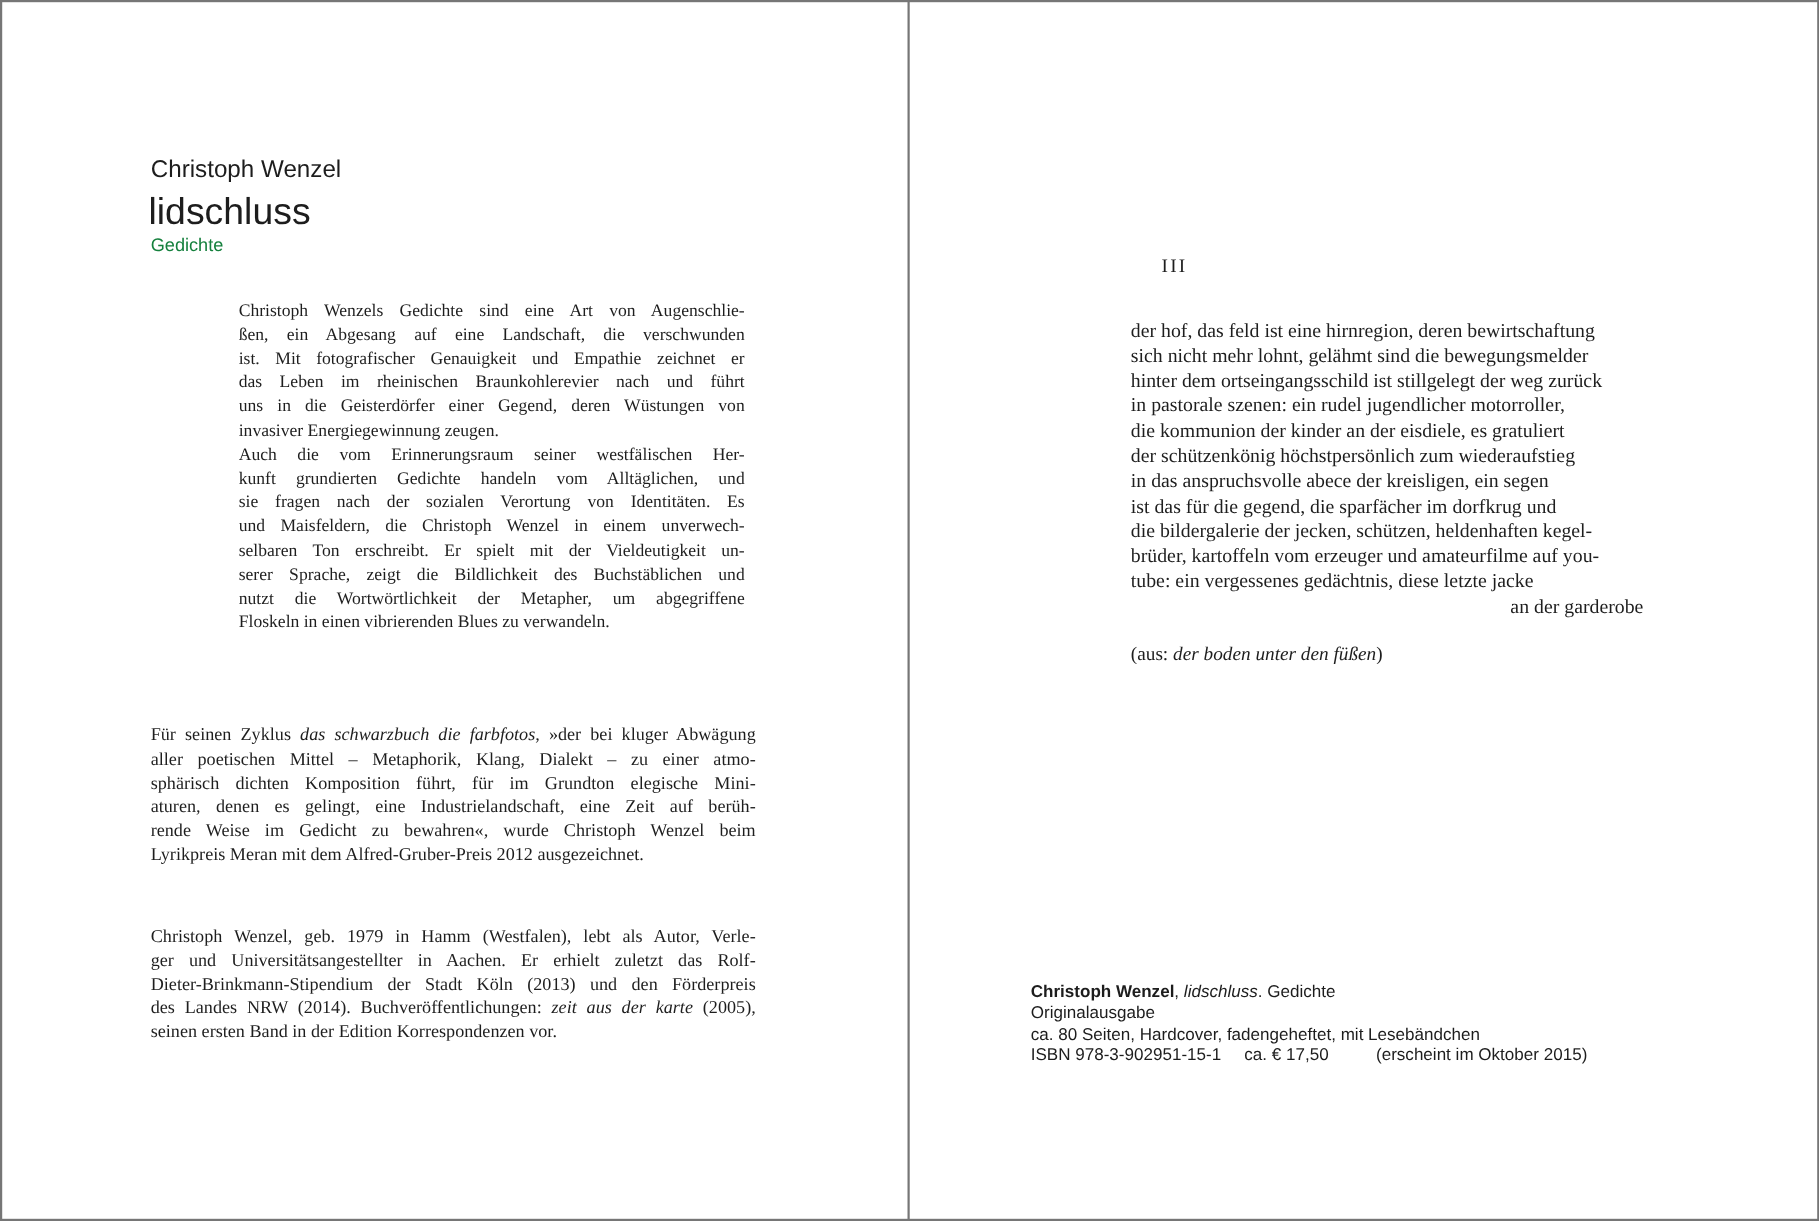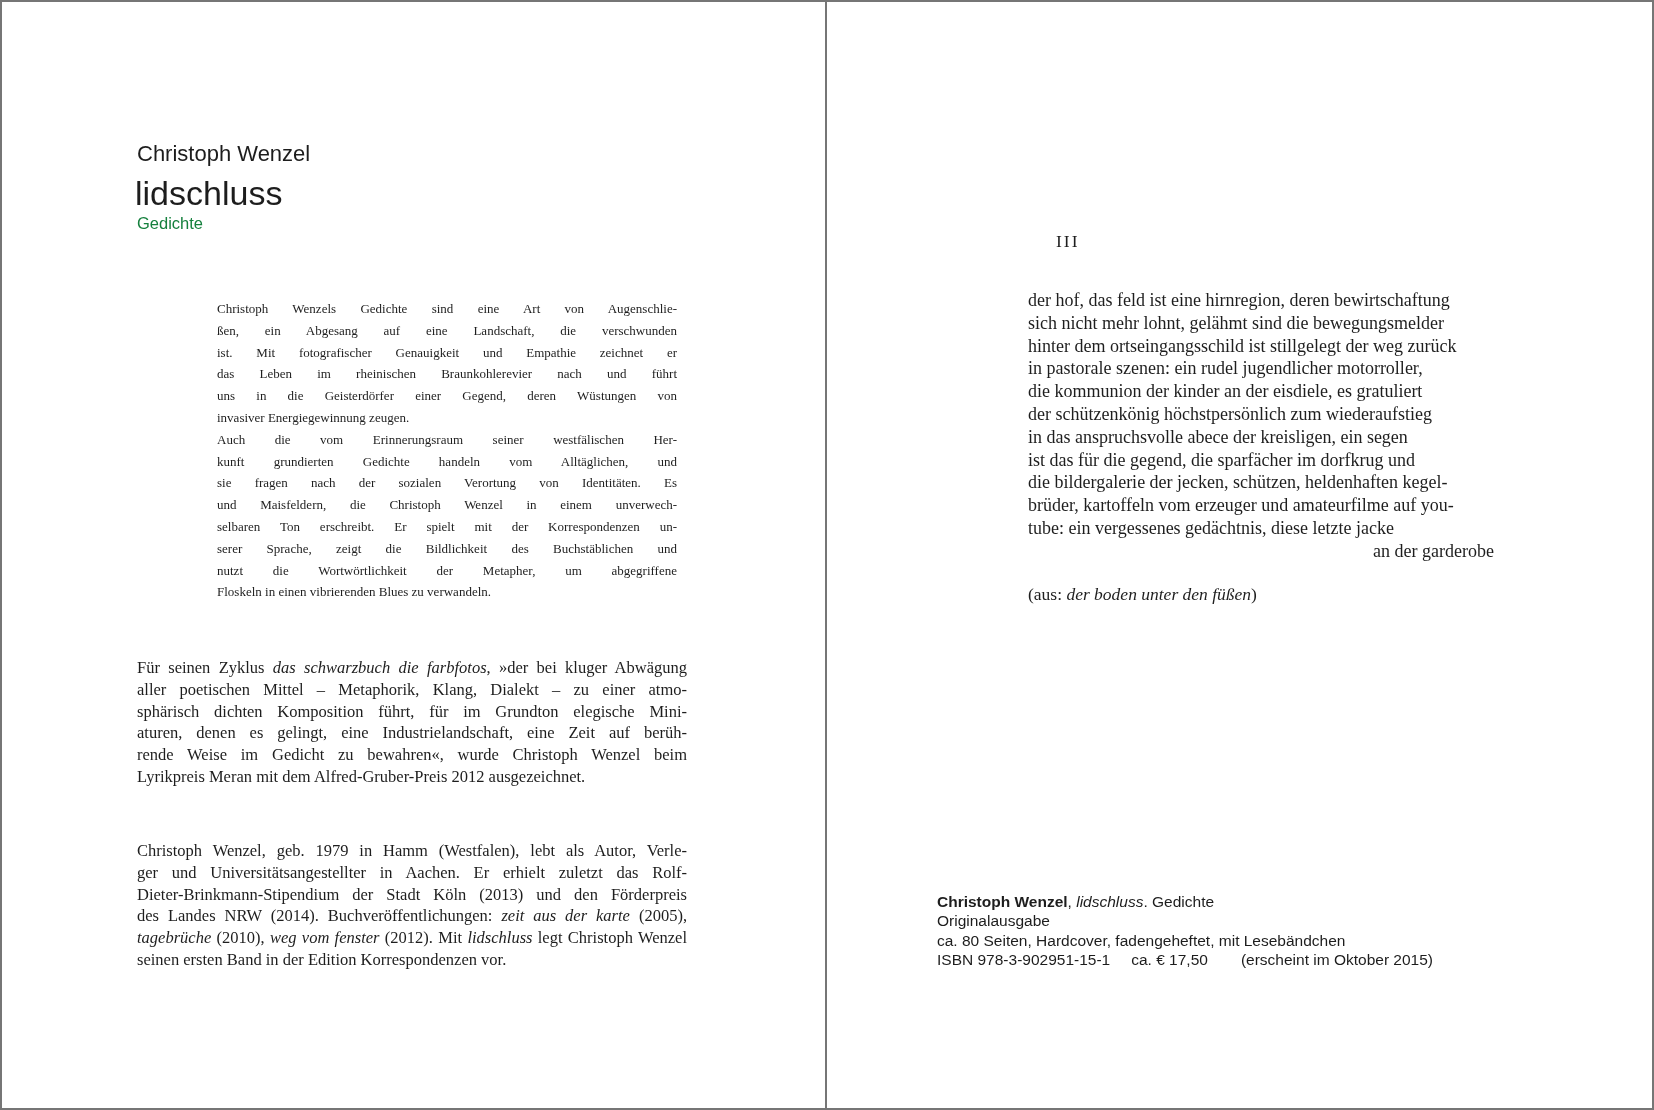--- a/index.html
+++ b/index.html
@@ -17,38 +17,38 @@
   .author{left:137px;top:143px;font-family:"Liberation Sans",sans-serif;
     font-size:22px;line-height:1;color:#1d1d1d;}
   .title{left:135px;top:176px;font-family:"Liberation Sans",sans-serif;
     font-size:34px;line-height:1;color:#1d1d1d;}
   .subtitle{left:137px;top:215px;font-family:"Liberation Sans",sans-serif;
     font-size:16.5px;line-height:1;color:#15803d;}
 
   
   .prose{line-height:21.8px;}
   .prose .line{max-height:21.8px;overflow:hidden;}
-  .blurb{left:217px;top:298px;width:460px;font-size:13px;}
+  .blurb{left:217px;top:272px;width:460px;font-size:16px;}
   .award{left:137px;top:657px;width:550px;font-size:16.5px;}
   .bio{left:137px;top:840px;width:550px;font-size:16.5px;}
 
   .line.j{text-align:justify;text-align-last:justify;}
   .line.e{text-align:left;}
   .line.r{text-align:right;}
 
   
   .section-number{left:1028px;top:233px;font-size:17.5px;line-height:1;letter-spacing:2px;margin-left:28px;}
   .poem{left:1028px;top:289px;width:466px;font-size:18px;line-height:22.8px;}
   .poem .line{max-height:22.8px;overflow:hidden;}
   .source{left:1028px;top:584px;font-size:17.5px;line-height:20px;}
 
   .colophon{left:937px;top:892px;font-family:"Liberation Sans",sans-serif;
     font-size:15.5px;line-height:19.3px;color:#1d1d1d;}
   .colophon .price{margin-left:21px;}
-  .colophon .release{margin-left:33px;}
+  .colophon .release{margin-left:43px;}
 
   em{font-style:italic;}
   strong{font-weight:bold;}
 </style>
 </head>
 <body>
 
 <div class="frame"></div>
 <div class="divider"></div>
 
@@ -61,41 +61,40 @@
       <div class="line j">Christoph Wenzels Gedichte sind eine Art von Augenschlie-</div>
       <div class="line j">ßen, ein Abgesang auf eine Landschaft, die verschwunden</div>
       <div class="line j">ist. Mit fotografischer Genauigkeit und Empathie zeichnet er</div>
       <div class="line j">das Leben im rheinischen Braunkohlerevier nach und führt</div>
       <div class="line j">uns in die Geisterdörfer einer Gegend, deren Wüstungen von</div>
       <div class="line e">invasiver Energiegewinnung zeugen.</div>
       <div class="line j">Auch die vom Erinnerungsraum seiner westfälischen Her-</div>
       <div class="line j">kunft grundierten Gedichte handeln vom Alltäglichen, und</div>
       <div class="line j">sie fragen nach der sozialen Verortung von Identitäten. Es</div>
       <div class="line j">und Maisfeldern, die Christoph Wenzel in einem unverwech-</div>
-      <div class="line j">selbaren Ton erschreibt. Er spielt mit der Korrespondenzen un-</div>
+      <div class="line j">selbaren Ton erschreibt. Er spielt mit der Vieldeutigkeit un-</div>
       <div class="line j">serer Sprache, zeigt die Bildlichkeit des Buchstäblichen und</div>
       <div class="line j">nutzt die Wortwörtlichkeit der Metapher, um abgegriffene</div>
       <div class="line e">Floskeln in einen vibrierenden Blues zu verwandeln.</div>
     </div>
 
   <div class="abs prose award">
       <div class="line j">Für seinen Zyklus <em>das schwarzbuch die farbfotos</em>, »der bei kluger Abwägung</div>
       <div class="line j">aller poetischen Mittel – Metaphorik, Klang, Dialekt – zu einer atmo-</div>
       <div class="line j">sphärisch dichten Komposition führt, für im Grundton elegische Mini-</div>
       <div class="line j">aturen, denen es gelingt, eine Industrielandschaft, eine Zeit auf berüh-</div>
       <div class="line j">rende Weise im Gedicht zu bewahren«, wurde Christoph Wenzel beim</div>
       <div class="line e">Lyrikpreis Meran mit dem Alfred-Gruber-Preis 2012 ausgezeichnet.</div>
     </div>
 
   <div class="abs prose bio">
       <div class="line j">Christoph Wenzel, geb. 1979 in Hamm (Westfalen), lebt als Autor, Verle-</div>
       <div class="line j">ger und Universitätsangestellter in Aachen. Er erhielt zuletzt das Rolf-</div>
       <div class="line j">Dieter-Brinkmann-Stipendium der Stadt Köln (2013) und den Förderpreis</div>
       <div class="line j">des Landes NRW (2014). Buchveröffentlichungen: <em>zeit aus der karte</em> (2005),</div>
-      <div class="line j"><em>tagebrüche</em> (2010), <em>weg vom fenster</em> (2012). Mit <em>lidschluss</em> legt Christoph Wenzel</div>
       <div class="line e">seinen ersten Band in der Edition Korrespondenzen vor.</div>
     </div>
 </div>
 
 <div>
   <div class="abs section-number">III</div>
 
   <div class="abs poem">
       <div class="line e">der hof, das feld ist eine hirnregion, deren bewirtschaftung</div>
       <div class="line e">sich nicht mehr lohnt, gelähmt sind die bewegungsmelder</div>

